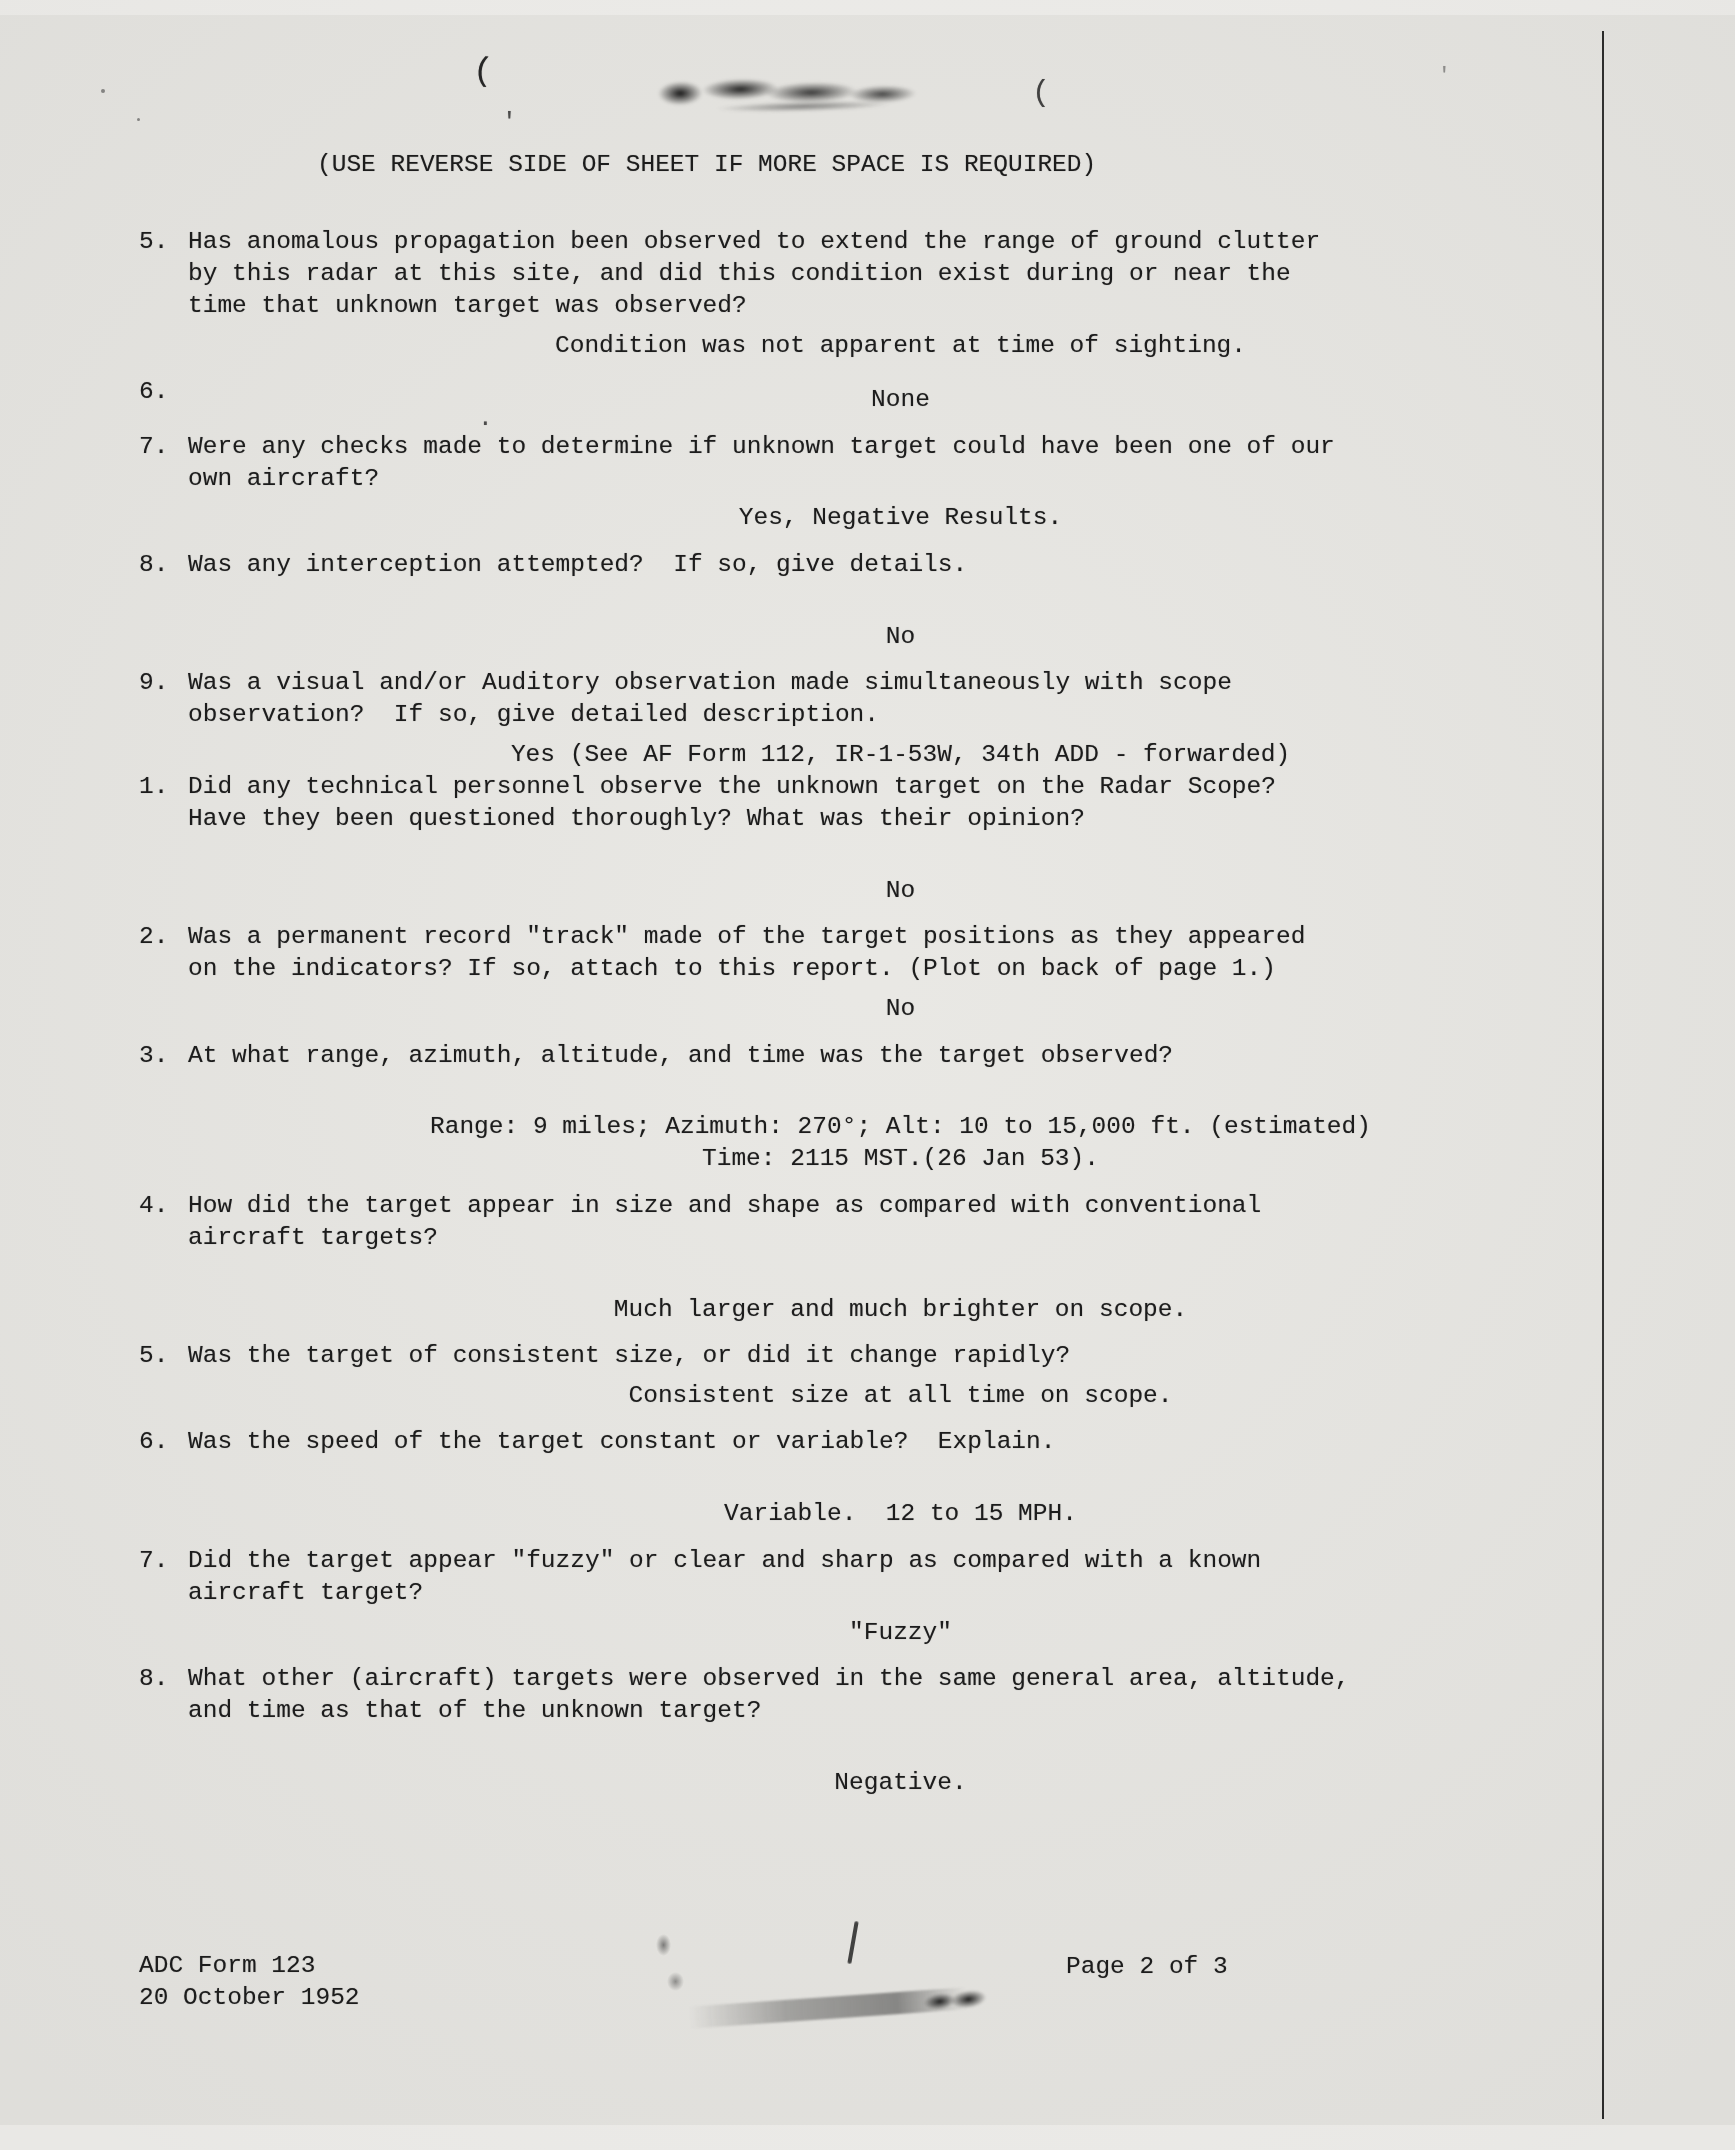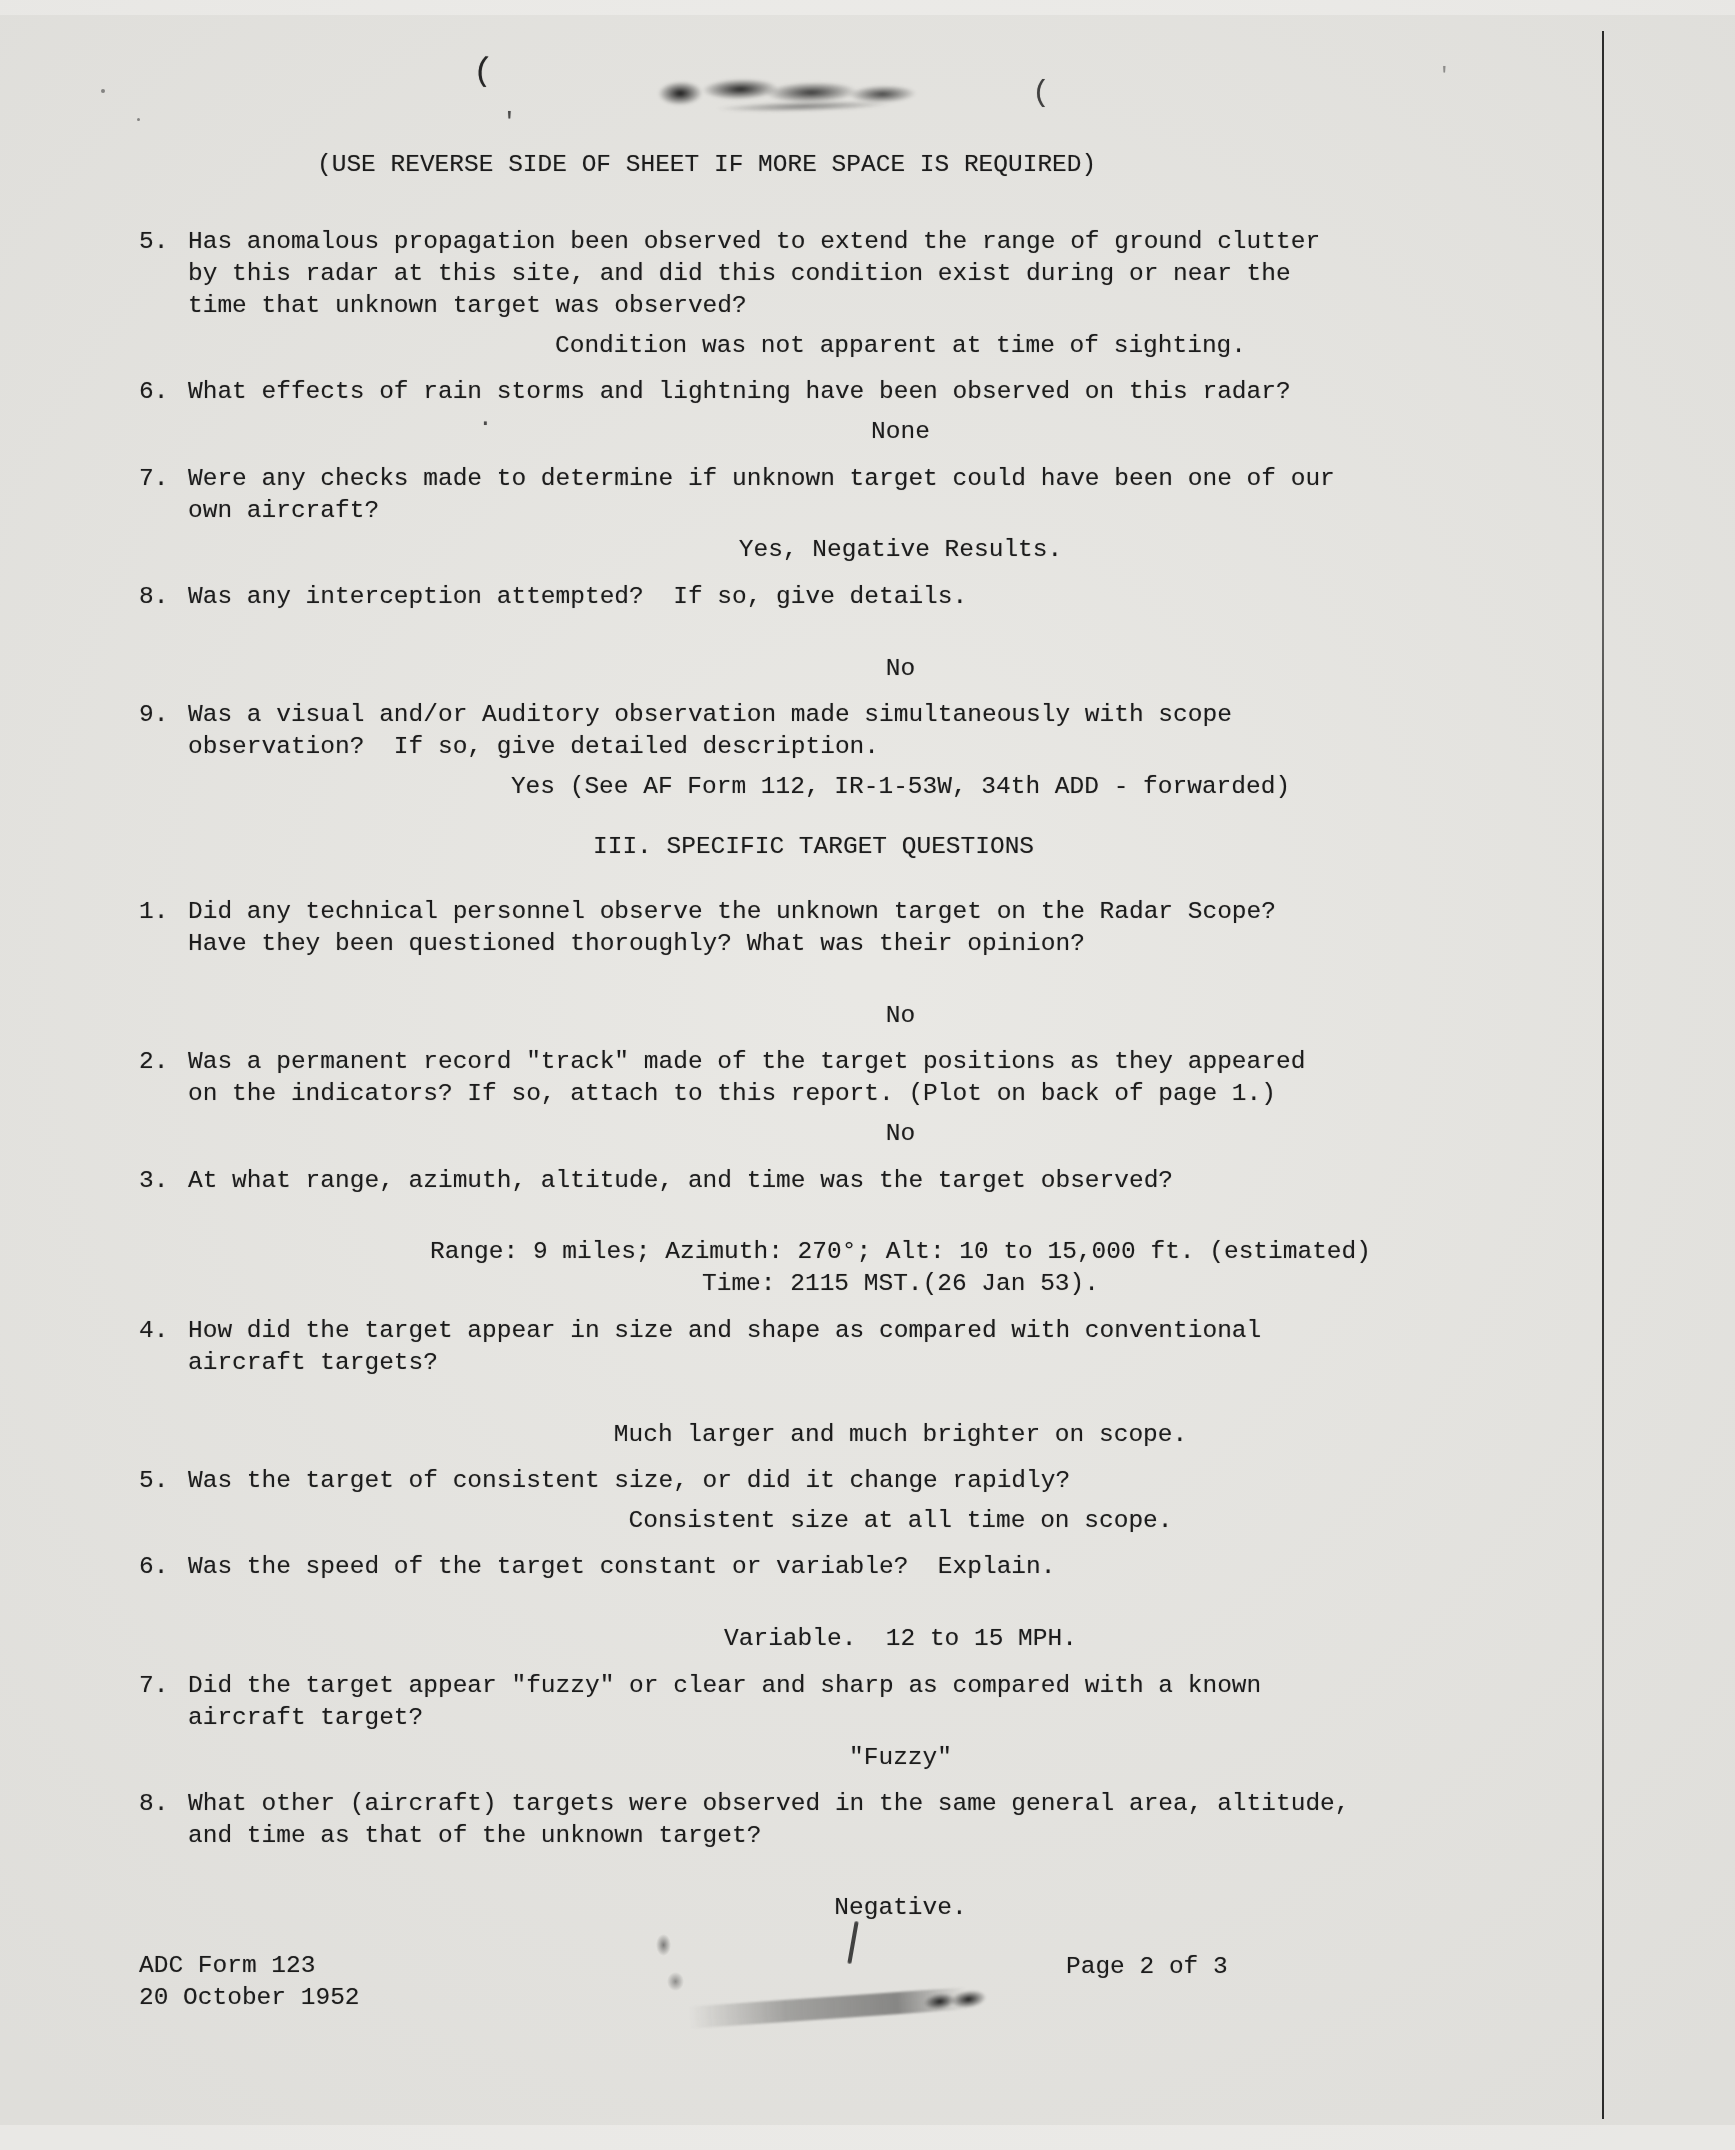--- a/index.html
+++ b/index.html
@@ -120,21 +120,20 @@
           <div class="q-body">
             <div class="q-text">Has anomalous propagation been observed to extend the range of ground clutter
 by this radar at this site, and did this condition exist during or near the
 time that unknown target was observed?</div>
             <div class="a-text">Condition was not apparent at time of sighting.</div>
           </div>
         </div>
         <div class="qa-item">
           <div class="q-num">6.</div>
           <div class="q-body">
-            <div class="q-text">What effects of rain storms and lightning have been observed on this radar?</div>
             <div class="a-text">None</div>
           </div>
         </div>
         <div class="qa-item">
           <div class="q-num">7.</div>
           <div class="q-body">
             <div class="q-text">Were any checks made to determine if unknown target could have been one of our
 own aircraft?</div>
             <div class="a-text">Yes, Negative Results.</div>
           </div>
@@ -150,21 +149,20 @@
         <div class="qa-item">
           <div class="q-num">9.</div>
           <div class="q-body">
             <div class="q-text">Was a visual and/or Auditory observation made simultaneously with scope
 observation?  If so, give detailed description.</div>
             <div class="a-text">Yes (See AF Form 112, IR-1-53W, 34th ADD - forwarded)</div>
           </div>
         </div>
       </div>
 
-    <div class="section-title">III. SPECIFIC TARGET QUESTIONS</div>
 
     <div class="qa-list" id="specific-list">
         <div class="qa-item">
           <div class="q-num">1.</div>
           <div class="q-body">
             <div class="q-text">Did any technical personnel observe the unknown target on the Radar Scope?
 Have they been questioned thoroughly? What was their opinion?</div>
             <div class="a-text">
 No</div>
           </div>

